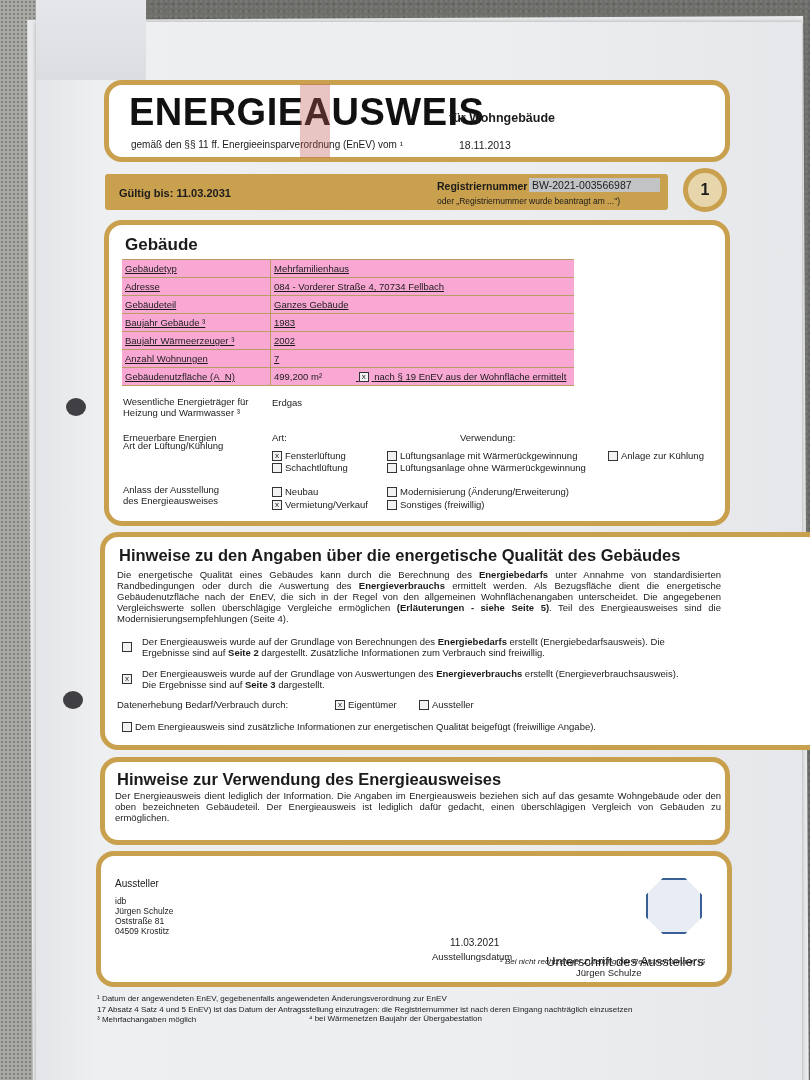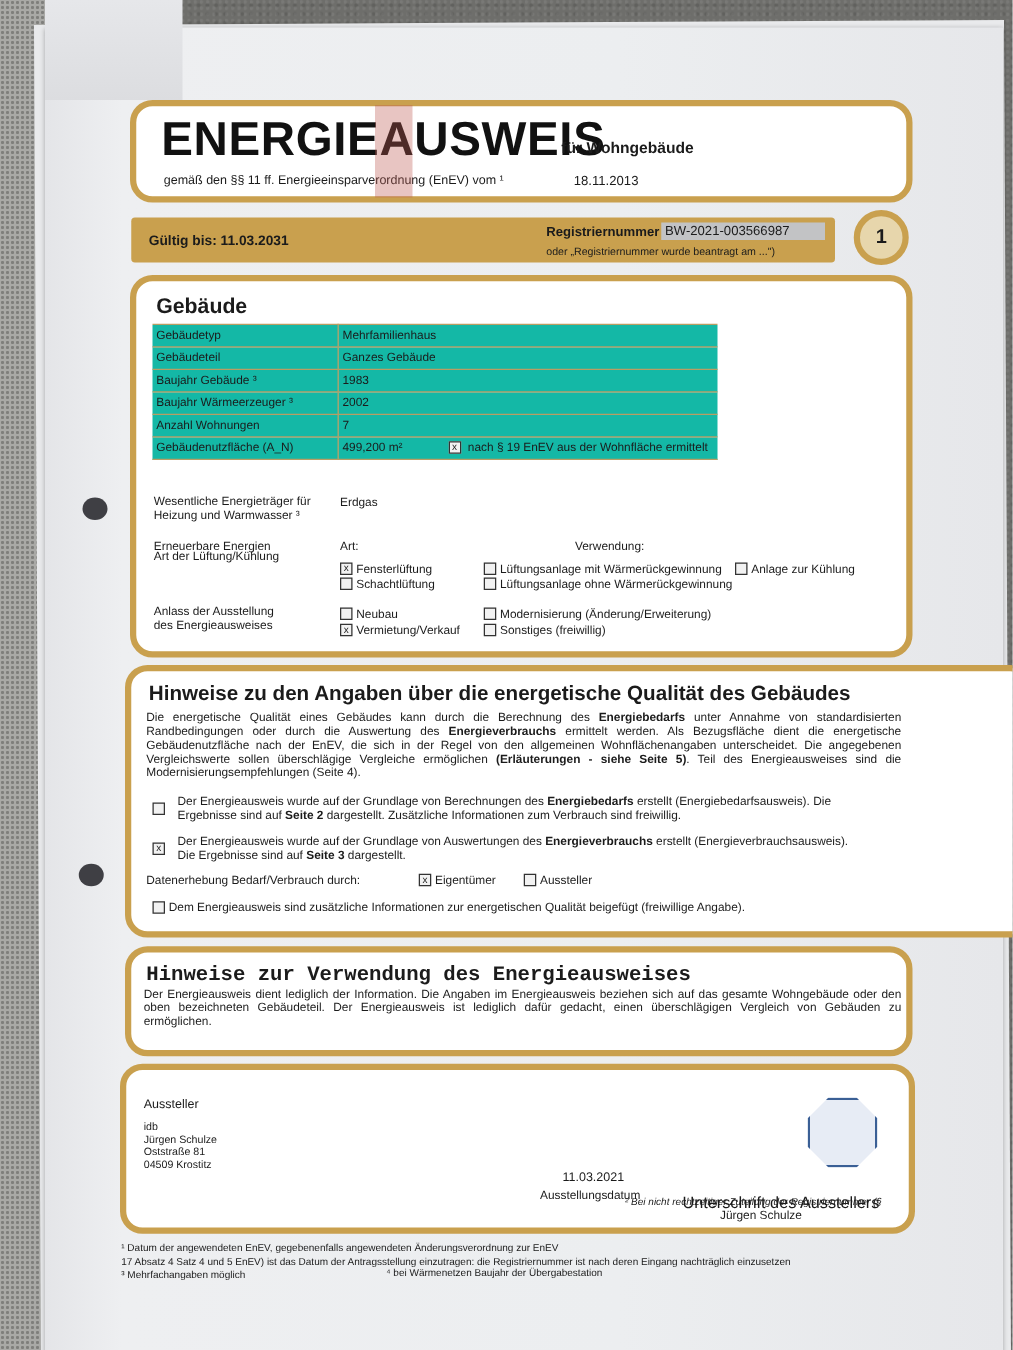--- a/index.html
+++ b/index.html
@@ -63,21 +63,21 @@
     .badge {
       position:absolute; left:683px; top:168px; width:44px; height:44px; border-radius:50%;
       background:#e7d6ac; border:5px solid #c9a04e; box-sizing:border-box;
       text-align:center; line-height:34px; font-size:16px; font-weight:bold;
     }
     h2 { margin:0; position:absolute; font-weight:bold; }
     
     .tbl { position:absolute; left:122px; top:259px; width:452px; border-collapse:collapse; font-size:9.5px; }
     .tbl td {
       height:17px; padding:0 3px; border-top:1.5px solid #b99d63;
-      border-bottom:1.5px solid #b99d63; background:#14b8a6;
+      border-bottom:1.5px solid #b99d63; background:#f9a8d4;text-decoration:underline;
     }
     .tbl td:first-child { width:142px; border-right:1.5px solid #b99d63; }
     .cb {
       display:inline-block; width:8px; height:8px; border:1px solid #333;
       font-size:8px; line-height:8px; text-align:center; vertical-align:middle; margin-right:3px;
       background:#f2f2f2;
     }
     .row { position:absolute; font-size:9.5px; white-space:nowrap; }
     .para { position:absolute; font-size:9.5px; line-height:11px; text-align:justify; }
     .para b { font-weight:bold; }
@@ -115,20 +115,24 @@
 <div class="badge">1</div>
 
 <div class="box" style="left:104px;top:220px;width:626px;height:306px;">
   <h2 style="left:16px;top:10px;font-size:17px;">Gebäude</h2>
 </div>
 <table class="tbl">
   <tbody>
       <tr>
         <td>Gebäudetyp</td>
         <td>Mehrfamilienhaus</td>
+      </tr>
+  <tr>
+        <td>Adresse</td>
+        <td>084 - Vorderer Straße 4, 70734 Fellbach</td>
       </tr>
   <tr>
         <td>Gebäudeteil</td>
         <td>Ganzes Gebäude</td>
       </tr>
   <tr>
         <td>Baujahr Gebäude ³</td>
         <td>1983</td>
       </tr>
   <tr>
@@ -156,21 +160,21 @@
 
 <div class="row" style="left:123px;top:432px;">Erneuerbare Energien</div>
 <div class="row" style="left:272px;top:432px;">Art:</div>
 <div class="row" style="left:460px;top:432px;">Verwendung:</div>
 
 <div class="row" style="left:123px;top:440px;">Art der Lüftung/Kühlung</div>
 <div class="row" style="left:272px;top:450px;"><span class="cb">x</span><span>Fensterlüftung</span></div>
 <div class="row" style="left:272px;top:462px;"><span class="cb"></span><span>Schachtlüftung</span></div>
 <div class="row" style="left:387px;top:450px;"><span class="cb"></span><span>Lüftungsanlage mit Wärmerückgewinnung</span></div>
 <div class="row" style="left:387px;top:462px;"><span class="cb"></span><span>Lüftungsanlage ohne Wärmerückgewinnung</span></div>
-<div class="row" style="left:588px;top:450px;"><span class="cb"></span><span>Anlage zur Kühlung</span></div>
+<div class="row" style="left:608px;top:450px;"><span class="cb"></span><span>Anlage zur Kühlung</span></div>
 
 <div class="row" style="left:123px;top:484px;">Anlass der Ausstellung</div>
 <div class="row" style="left:123px;top:495px;">des Energieausweises</div>
 <div class="row" style="left:272px;top:486px;"><span class="cb"></span><span>Neubau</span></div>
 <div class="row" style="left:272px;top:499px;"><span class="cb">x</span><span>Vermietung/Verkauf</span></div>
 <div class="row" style="left:387px;top:486px;"><span class="cb"></span><span>Modernisierung (Änderung/Erweiterung)</span></div>
 <div class="row" style="left:387px;top:499px;"><span class="cb"></span><span>Sonstiges (freiwillig)</span></div>
 
 <div class="box" style="left:100px;top:532px;width:726px;height:218px;">
   <h2 style="left:14px;top:9px;font-size:16.5px;">Hinweise zu den Angaben über die energetische Qualität des Gebäudes</h2>
@@ -184,21 +188,21 @@
 <span class="cb" style="position:absolute;left:122px;top:674px;">x</span>
 <div class="row" style="left:142px;top:668px;"><span>Der Energieausweis wurde auf der Grundlage von Auswertungen des </span><b>Energieverbrauchs</b><span> erstellt (Energieverbrauchsausweis).</span></div>
 <div class="row" style="left:142px;top:679px;"><span>Die Ergebnisse sind auf </span><b>Seite 3</b><span> dargestellt.</span></div>
 
 <div class="row" style="left:117px;top:699px;">Datenerhebung Bedarf/Verbrauch durch:</div>
 <div class="row" style="left:335px;top:699px;"><span class="cb">x</span><span>Eigentümer</span></div>
 <div class="row" style="left:419px;top:699px;"><span class="cb"></span><span>Aussteller</span></div>
 
 <div class="row" style="left:122px;top:721px;"><span class="cb"></span><span>Dem Energieausweis sind zusätzliche Informationen zur energetischen Qualität beigefügt (freiwillige Angabe).</span></div>
 
-<div class="box" style="left:100px;top:757px;width:630px;height:88px;font-family:Liberation Mono, monospace;">
+<div class="box" style="left:100px;top:757px;width:630px;height:88px;">
   <h2 style="left:12px;top:8px;font-size:16.5px;">Hinweise zur Verwendung des Energieausweises</h2>
 </div>
 <div class="para" style="left:115px;top:790px;width:606px;">Der Energieausweis dient lediglich der Information. Die Angaben im Energieausweis beziehen sich auf das gesamte Wohngebäude oder den oben bezeichneten Gebäudeteil. Der Energieausweis ist lediglich dafür gedacht, einen überschlägigen Vergleich von Gebäuden zu ermöglichen.</div>
 
 <div class="box" style="left:96px;top:851px;width:636px;height:136px;"></div>
 <div class="row" style="left:115px;top:878px;font-size:10px;">Aussteller</div>
 <div class="row" style="left:115px;top:896px;font-size:8.5px;line-height:10px;">
   <div>idb</div>
   <div>Jürgen Schulze</div>
   <div>Oststraße 81</div>

